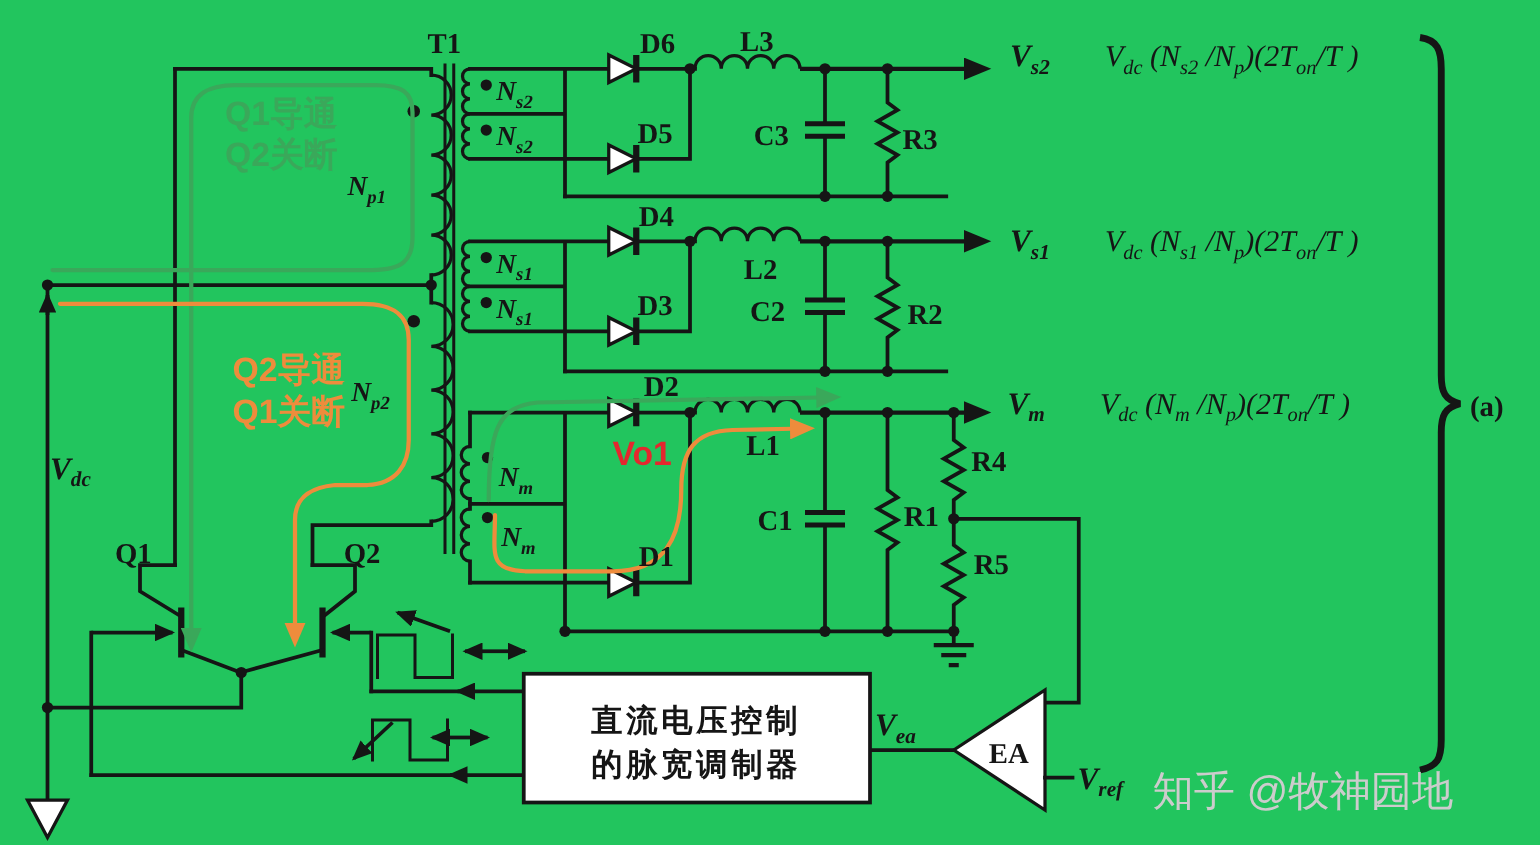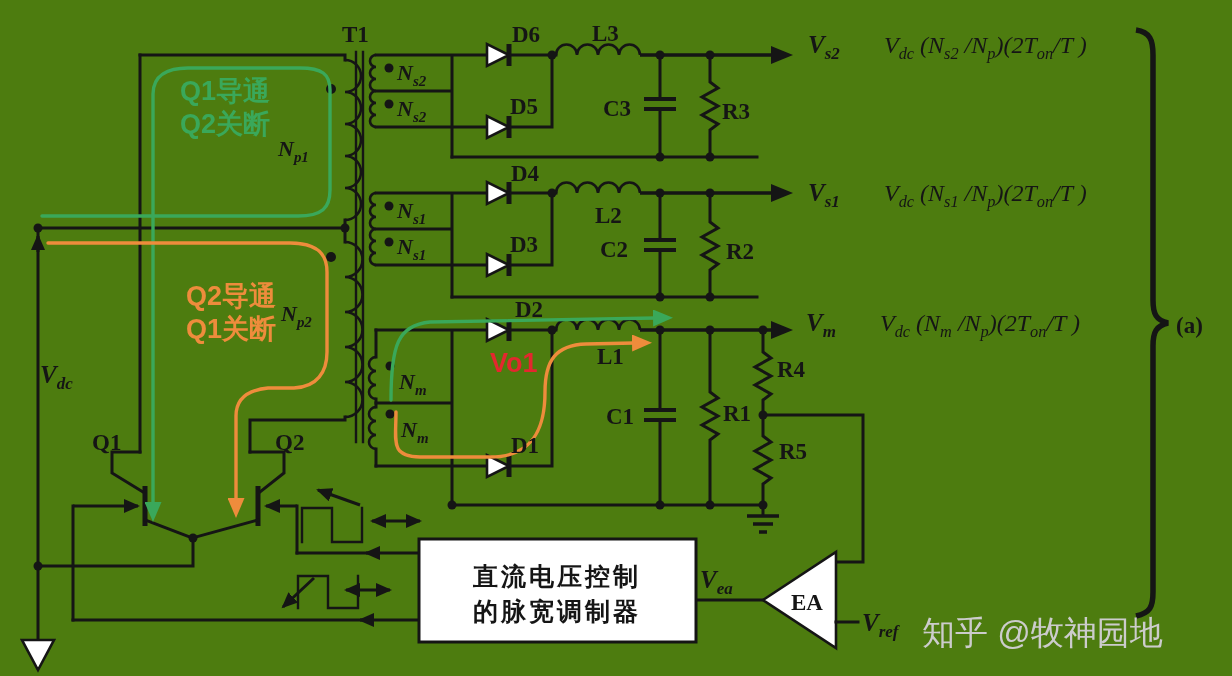--- a/index.html
+++ b/index.html
@@ -1,16 +1,16 @@
 <!DOCTYPE html>
 <html><head>
 <meta charset="utf-8">
 <style>
   html,body{margin:0;padding:0;background:#ffffff;}
-  .canvas{position:relative;width:1232px;height:676px;background:#4d7c0f;overflow:hidden;}
+  .canvas{position:relative;width:1232px;height:676px;background:#22c55e;overflow:hidden;}
   svg{position:absolute;left:0;top:0;}
   .wire{stroke:#151515;stroke-width:3;fill:none;stroke-linecap:square;}
   .wire2{stroke:#151515;stroke-width:2.4;fill:none;stroke-linecap:square;}
   .coil{stroke:#151515;stroke-width:2.6;fill:none;}
   .plate{stroke:#151515;stroke-width:4;fill:none;}
   .dev{stroke:#151515;stroke-width:2.6;fill:#ffffff;}
   .bar{stroke:#151515;stroke-width:5;fill:none;}
   .dot{fill:#151515;}
   .lbl{font-family:"Liberation Serif",serif;font-size:23px;font-weight:600;fill:#151515;}
   .lblsm{font-family:"Liberation Serif",serif;font-size:22px;font-weight:700;font-style:italic;fill:#151515;}

